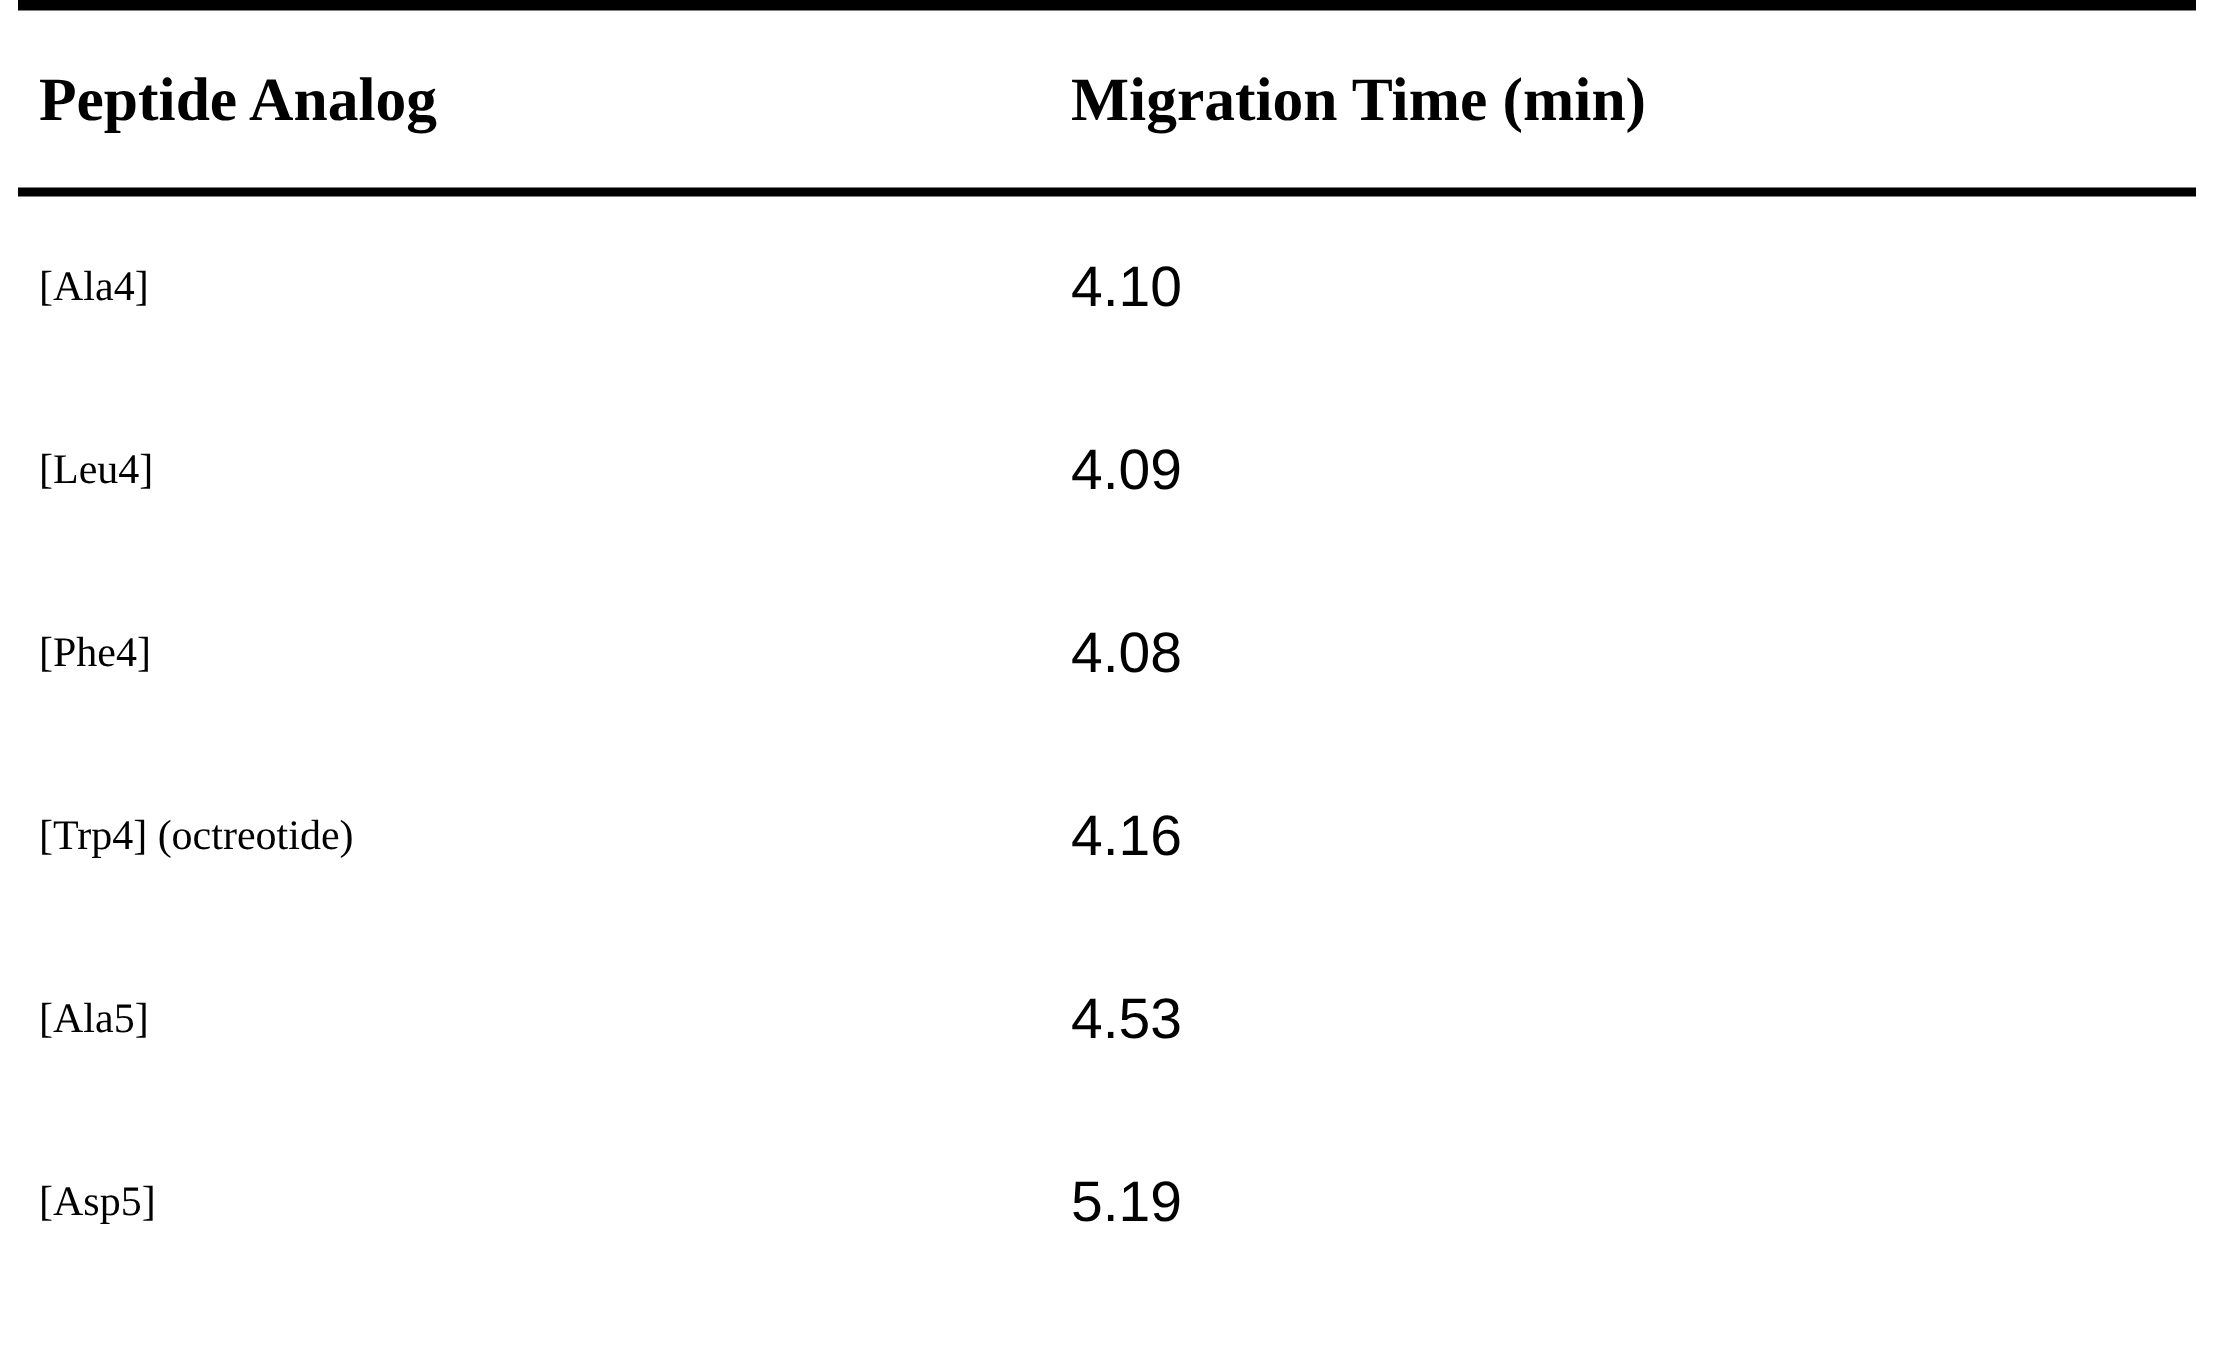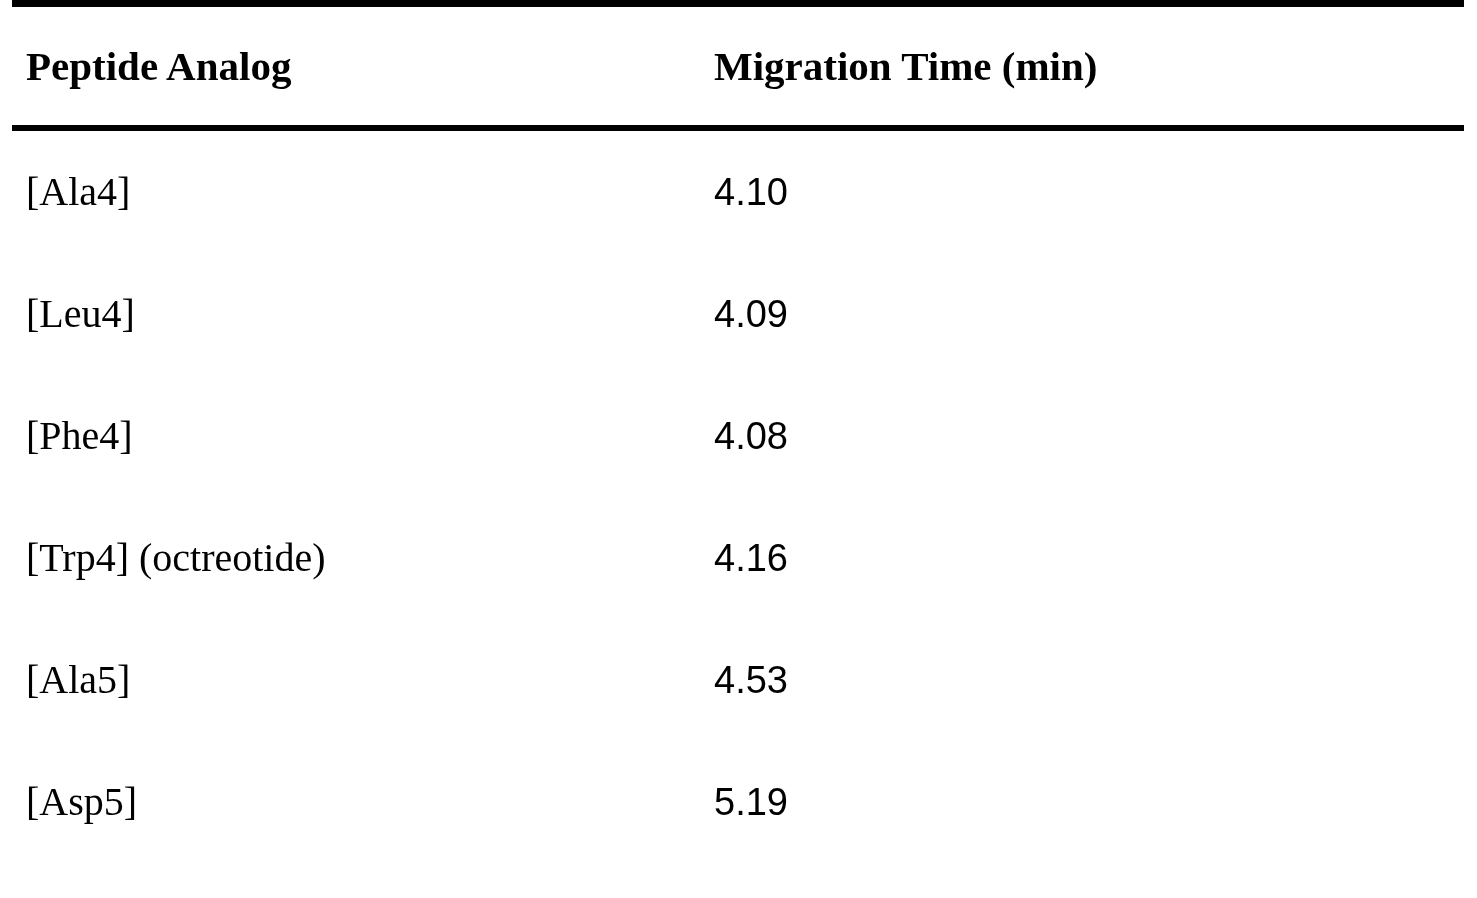--- a/index.html
+++ b/index.html
@@ -52,21 +52,21 @@
     font-weight: bold;
     font-size: 41px;
     font-family: "Liberation Serif", serif;
     height: 118px;
     line-height: 118px;
   }
   thead th.col-analog { padding-left: 14px; }
   thead th.col-time { padding-left: 8px; }
 
   tbody td {
-    font-size: 40px;
+    font-size: 28px;
     height: 122px;
     line-height: 122px;
     font-weight: normal;
   }
   tbody td.col-analog {
     padding-left: 14px;
     font-family: "Liberation Serif", serif;
   }
   tbody td.col-time {
     padding-left: 8px;

